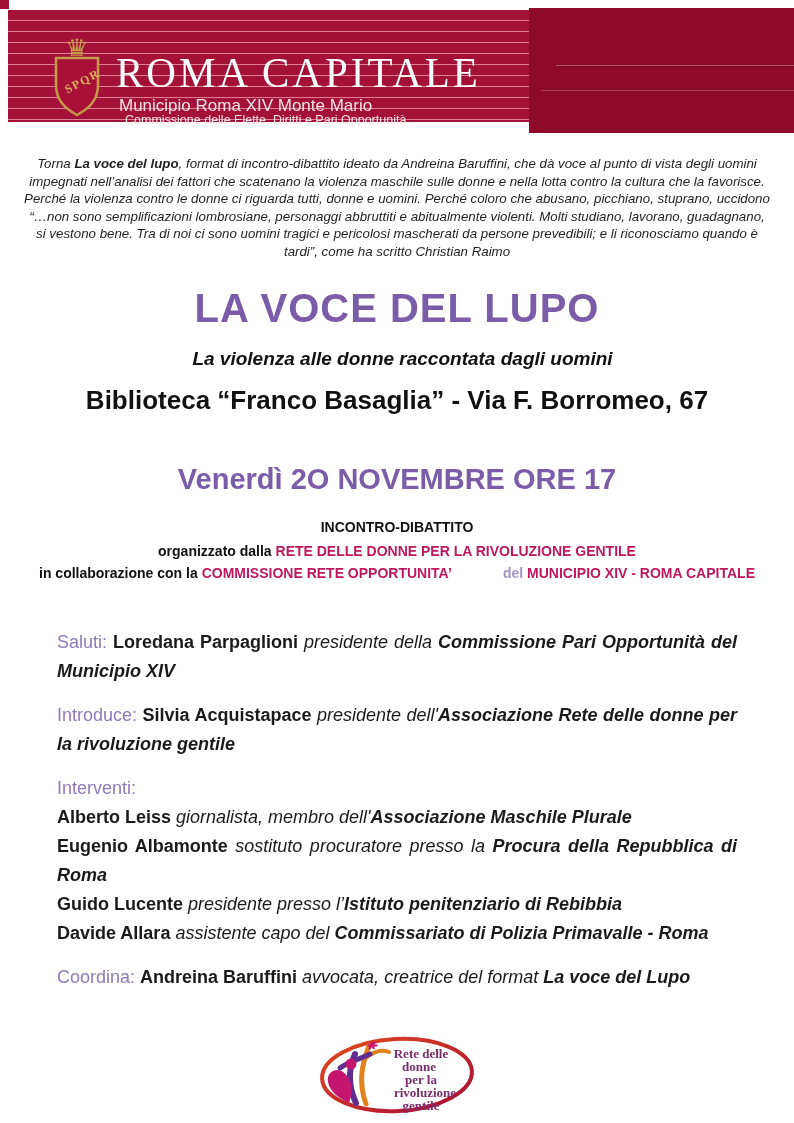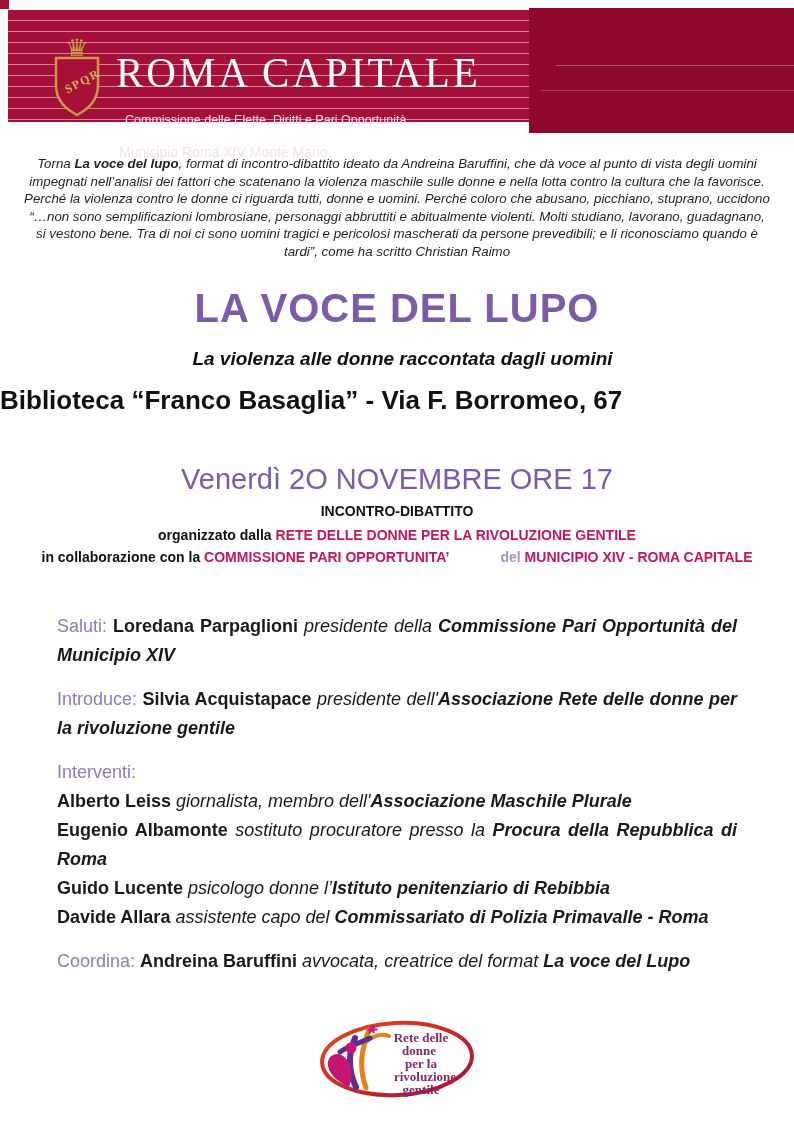--- a/index.html
+++ b/index.html
@@ -29,37 +29,37 @@
   }
   .banner-dark .hline1{position:absolute;left:27px;right:0;top:57px;height:1px;background:rgba(255,255,255,0.28);}
   .banner-dark .hline2{position:absolute;left:12px;right:0;top:82px;height:1px;background:rgba(255,255,255,0.22);}
   .shield{position:absolute;left:40px;top:24px;}
   .brand{
     position:absolute;left:108px;top:38px;
     font-family:"Liberation Serif", serif;
     font-size:41px;letter-spacing:3px;color:#ffffff;
     transform:scaleY(1.04);white-space:nowrap;
   }
-  .brand-sub1{position:absolute;left:111px;top:86px;font-size:14px;color:#f3e2e7;white-space:nowrap;margin-top:48px;}
+  .brand-sub1{position:absolute;left:111px;top:86px;font-size:17px;color:#f3e2e7;white-space:nowrap;}
   .brand-sub2{position:absolute;left:117px;top:103px;font-size:12.5px;color:#f3e2e7;white-space:nowrap;}
 
   
   .intro{
     margin:155px auto 8px auto;width:748px;
     font-size:13.3px;line-height:17.6px;
     font-style:italic;text-align:center;color:#1f1f1f;
   }
   .intro b{font-style:italic;}
 
   
   .title{margin-top:25px;text-align:center;font-size:40px;font-weight:bold;color:#7a5ca8;letter-spacing:1px;}
   .subtitle{margin-top:17px;text-align:center;font-size:19px;font-weight:bold;font-style:italic;color:#111;padding-left:11px;}
-  .venue{margin-top:15px;text-align:left;font-size:26px;font-weight:bold;color:#111;}
-  .datetime{margin-top:47px;text-align:center;font-size:29px;font-weight:normal;color:#7a5ca8;}
-  .format-line{margin-top:7px;text-align:center;font-size:14px;font-weight:bold;color:#111;}
+  .venue{margin-top:15px;text-align:center;font-size:26px;font-weight:bold;color:#111;}
+  .datetime{margin-top:47px;text-align:center;font-size:29px;font-weight:bold;color:#7a5ca8;}
+  .format-line{margin-top:23px;text-align:center;font-size:14px;font-weight:bold;color:#111;}
   .org-line{margin-top:5px;text-align:center;font-size:14px;font-weight:bold;color:#111;line-height:22px;}
   .org-purple{color:#be185d;}
   .org-mid{color:#a394c6;font-weight:bold;margin-left:48px;}
 
   
   .program{margin:44px 57px 0 57px;font-size:18px;line-height:29px;}
   .para{text-align:justify;margin:0 0 15px 0;}
   .label{color:#8f7bb8;}
   .pname{font-weight:bold;}
   .prole{font-style:italic;}
@@ -94,33 +94,33 @@
 
   <p class="intro"><span>Torna </span><b>La voce del lupo</b><span>, format di incontro-dibattito ideato da Andreina Baruffini, che dà voce al punto di vista degli uomini impegnati nell’analisi dei fattori che scatenano la violenza maschile sulle donne e nella lotta contro la cultura che la favorisce. Perché la violenza contro le donne ci riguarda tutti, donne e uomini. Perché coloro che abusano, picchiano, stuprano, uccidono “…non sono semplificazioni lombrosiane, personaggi abbruttiti e abitualmente violenti. Molti studiano, lavorano, guadagnano, si vestono bene. Tra di noi ci sono uomini tragici e pericolosi mascherati da persone prevedibili; e li riconosciamo quando è tardi”, come ha scritto Christian Raimo</span></p>
 
   <div class="title">LA VOCE DEL LUPO</div>
   <div class="subtitle">La violenza alle donne raccontata dagli uomini</div>
   <div class="venue">Biblioteca “Franco Basaglia” - Via F. Borromeo, 67</div>
   <div class="datetime">Venerdì 2O NOVEMBRE ORE 17</div>
 
   <div class="format-line">INCONTRO-DIBATTITO</div>
   <div class="org-line"><span>organizzato dalla </span><span class="org-purple">RETE DELLE DONNE PER LA RIVOLUZIONE GENTILE</span></div>
-  <div class="org-line" style="margin-top:0;"><span>in collaborazione con la </span><span class="org-purple">COMMISSIONE PARI OPPORTUNITA’ </span><span class="org-mid">del </span><span class="org-purple">MUNICIPIO XIV - ROMA CAPITALE</span></div>
+  <div class="org-line" style="margin-top:0;"><span>in collaborazione con la </span><span class="org-purple">COMMISSIONE RETE OPPORTUNITA’ </span><span class="org-mid">del </span><span class="org-purple">MUNICIPIO XIV - ROMA CAPITALE</span></div>
 
   <div class="program">
 
     <p class="para"><span class="label">Saluti:</span> <span class="pname">Loredana Parpaglioni</span><span class="prole"> presidente della </span><span class="porg">Commissione Pari Opportunità del Municipio XIV</span></p>
 
     <p class="para"><span class="label">Introduce:</span> <span class="pname">Silvia Acquistapace</span><span class="prole"> presidente dell'</span><span class="porg">Associazione Rete delle donne per la rivoluzione gentile</span></p>
 
     <div class="para">
       <div class="label">Interventi:</div>
       <div class="speaker"><span class="pname">Alberto Leiss</span><span class="prole"> giornalista, membro dell'</span><span class="porg">Associazione Maschile Plurale</span></div>
       <div class="speaker"><span class="pname">Eugenio Albamonte</span><span class="prole"> sostituto procuratore presso la </span><span class="porg">Procura della Repubblica di Roma</span></div>
-      <div class="speaker"><span class="pname">Guido Lucente</span><span class="prole"> psicologo donne l’</span><span class="porg">Istituto penitenziario di Rebibbia</span></div>
+      <div class="speaker"><span class="pname">Guido Lucente</span><span class="prole"> presidente presso l’</span><span class="porg">Istituto penitenziario di Rebibbia</span></div>
       <div class="speaker"><span class="pname">Davide Allara</span><span class="prole"> assistente capo del </span><span class="porg">Commissariato di Polizia Primavalle - Roma</span></div>
     </div>
 
     <p class="para"><span class="label">Coordina:</span> <span class="pname">Andreina Baruffini</span><span class="prole"> avvocata, creatrice del format </span><span class="porg">La voce del Lupo</span></p>
 
   </div>
 
   <div class="logo-wrap">
     <svg width="176" height="90" viewBox="0 0 176 90">
       <defs>

